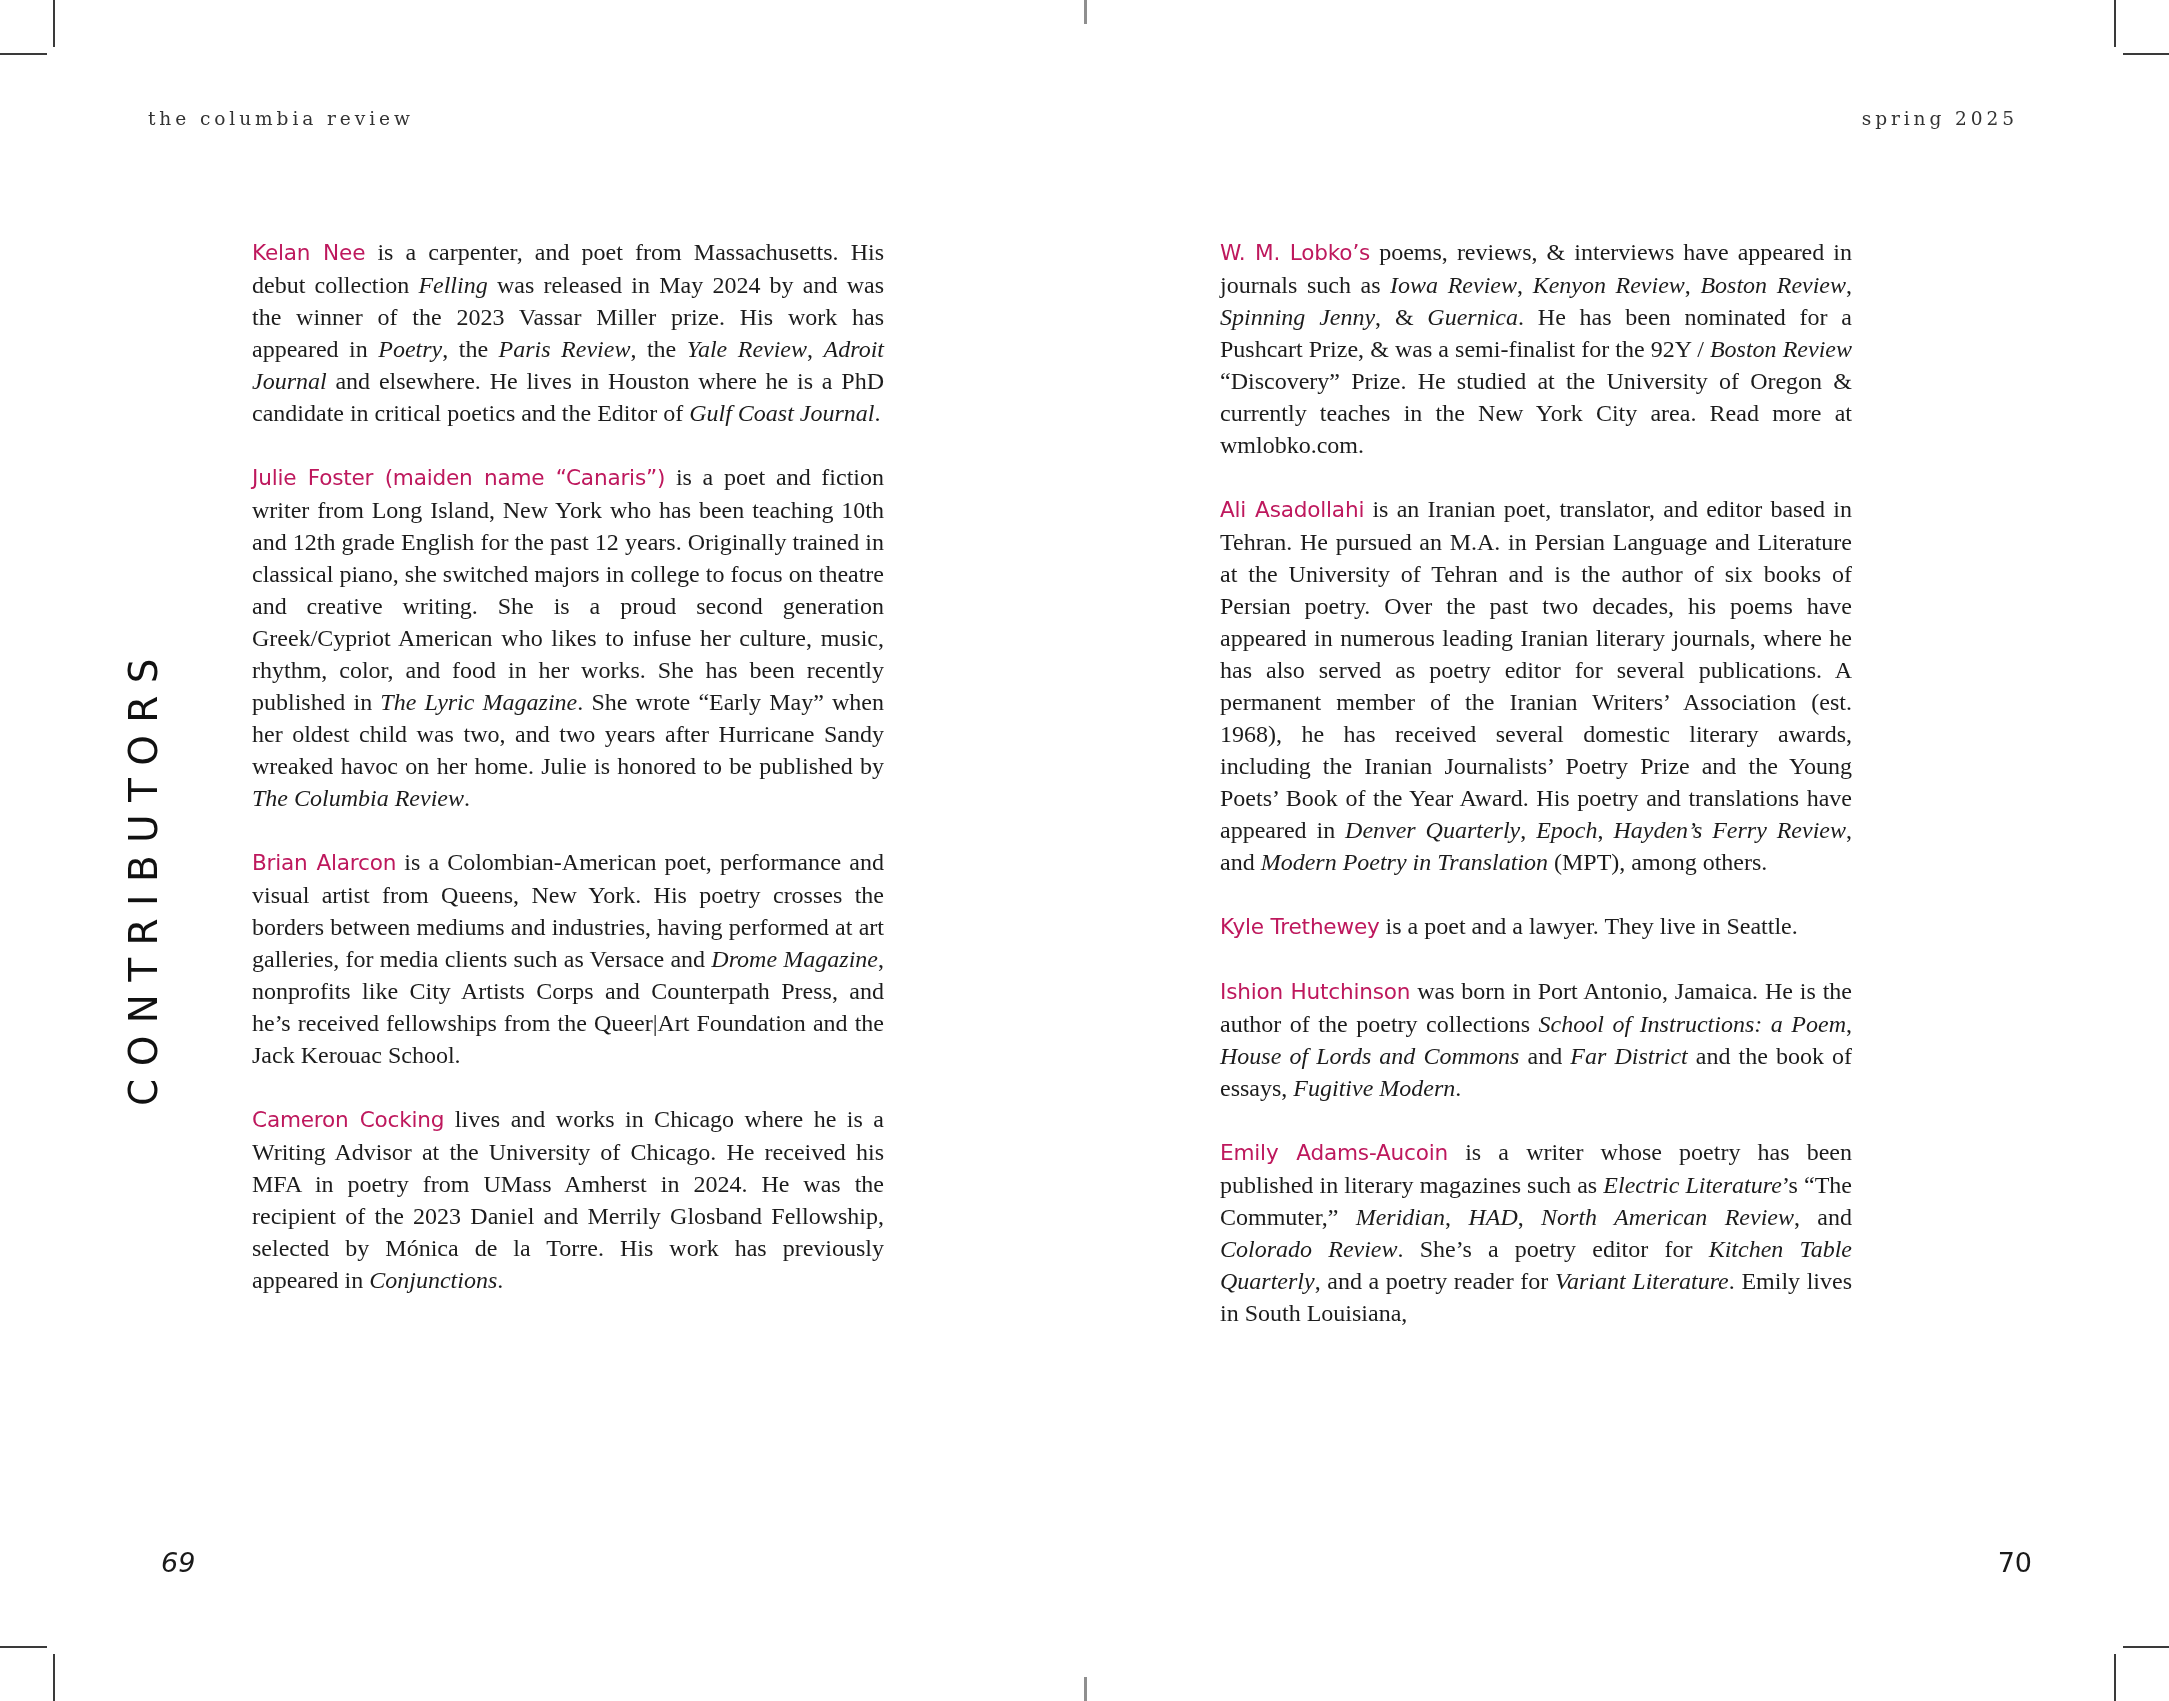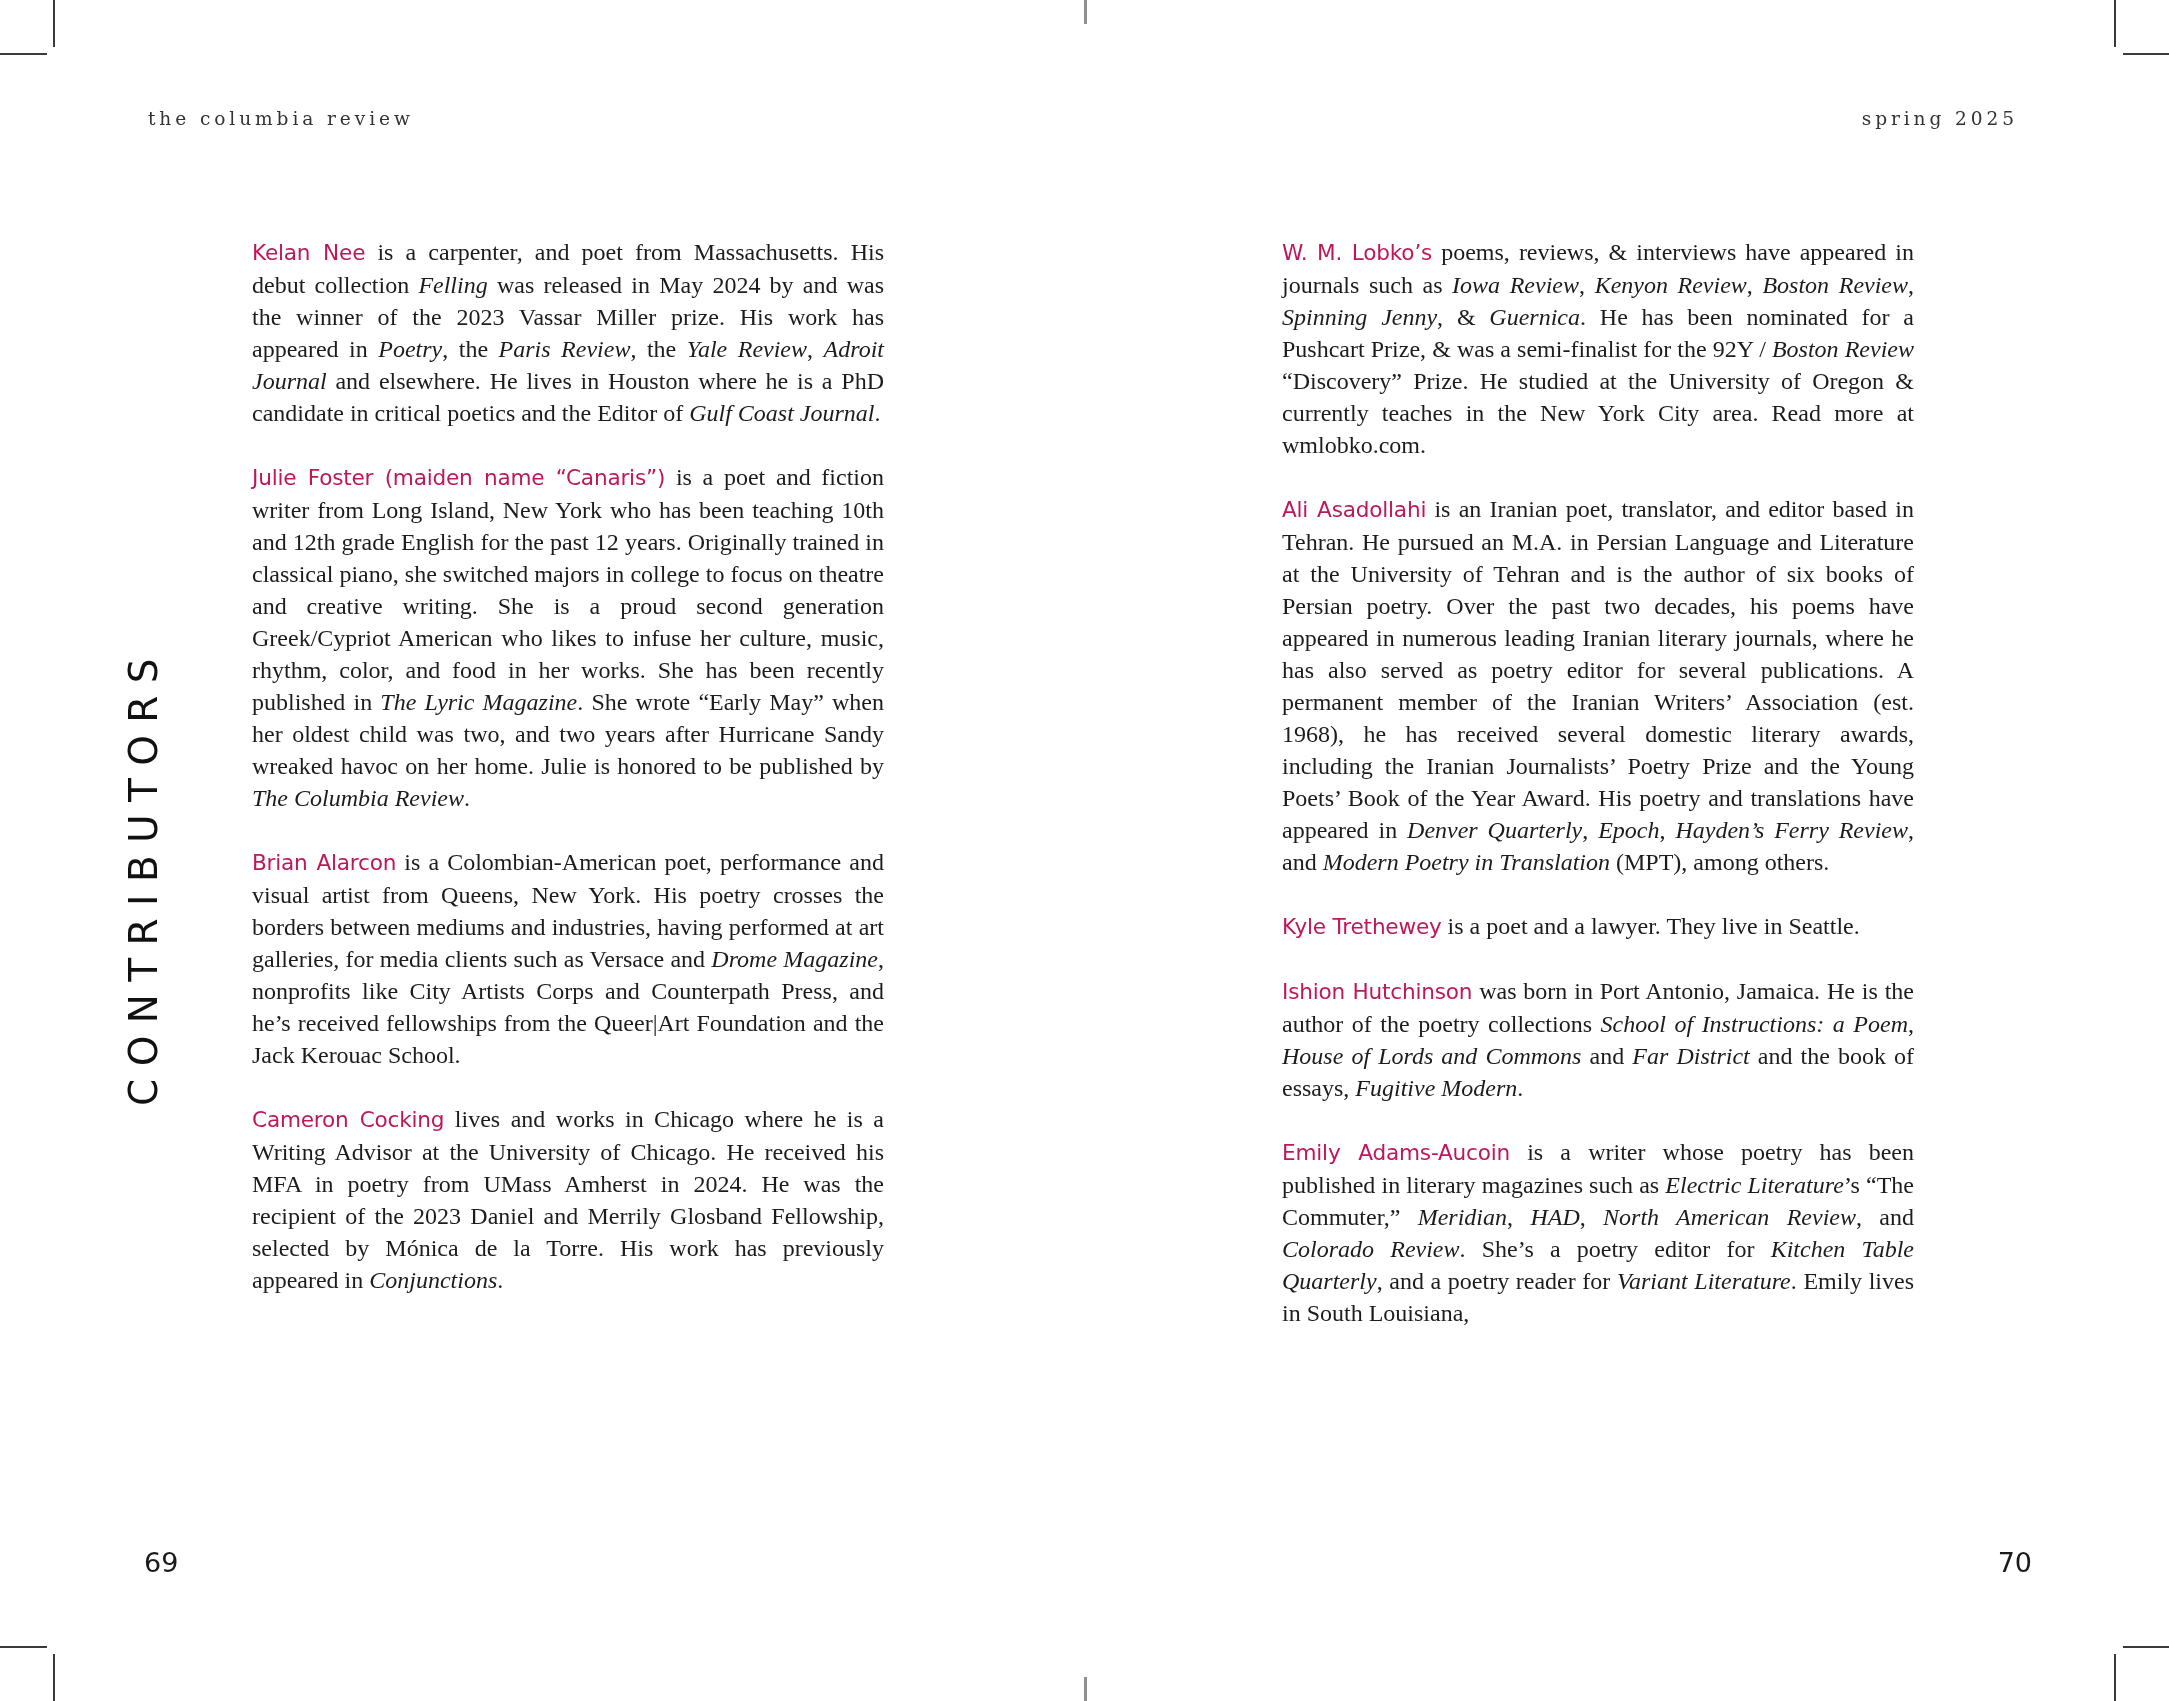--- a/index.html
+++ b/index.html
@@ -47,21 +47,21 @@
       white-space: nowrap;
       line-height: 41px;
     }
 
     .column {
       position: absolute;
       top: 236px;
       width: 632px;
     }
     .column.left { left: 252px; }
-    .column.right { left: 1282px; }
+    .column.right { left: 1220px; }
 
     .bio {
       font-family: "Liberation Serif", serif;
       font-size: 24px;
       line-height: 32px;
       text-align: justify;
       margin: 0 0 32px 0;
       color: #1c1c1c;
       hyphens: none;
     }
@@ -73,21 +73,21 @@
     }
     .bio i { font-style: italic; }
 
     .page-number {
       position: absolute;
       top: 1547px;
       font-family: "DejaVu Sans", sans-serif;
       font-size: 27px;
       color: #1a1a1a;
     }
-    .page-number.left { left: 144px; }
+    .page-number.left { left: 161px; font-style: italic; }
     .page-number.right { right: 138px; }
   </style>
 </head>
 <body>
 
 <div class="mark v" style="left:53px; top:0; height:47px;"></div>
 <div class="mark h" style="left:0; top:53px; width:47px;"></div>
 <div class="mark v" style="left:2114px; top:0; height:47px;"></div>
 <div class="mark h" style="left:2123px; top:53px; width:47px;"></div>
 <div class="mark v" style="left:53px; top:1654px; height:47px;"></div>

